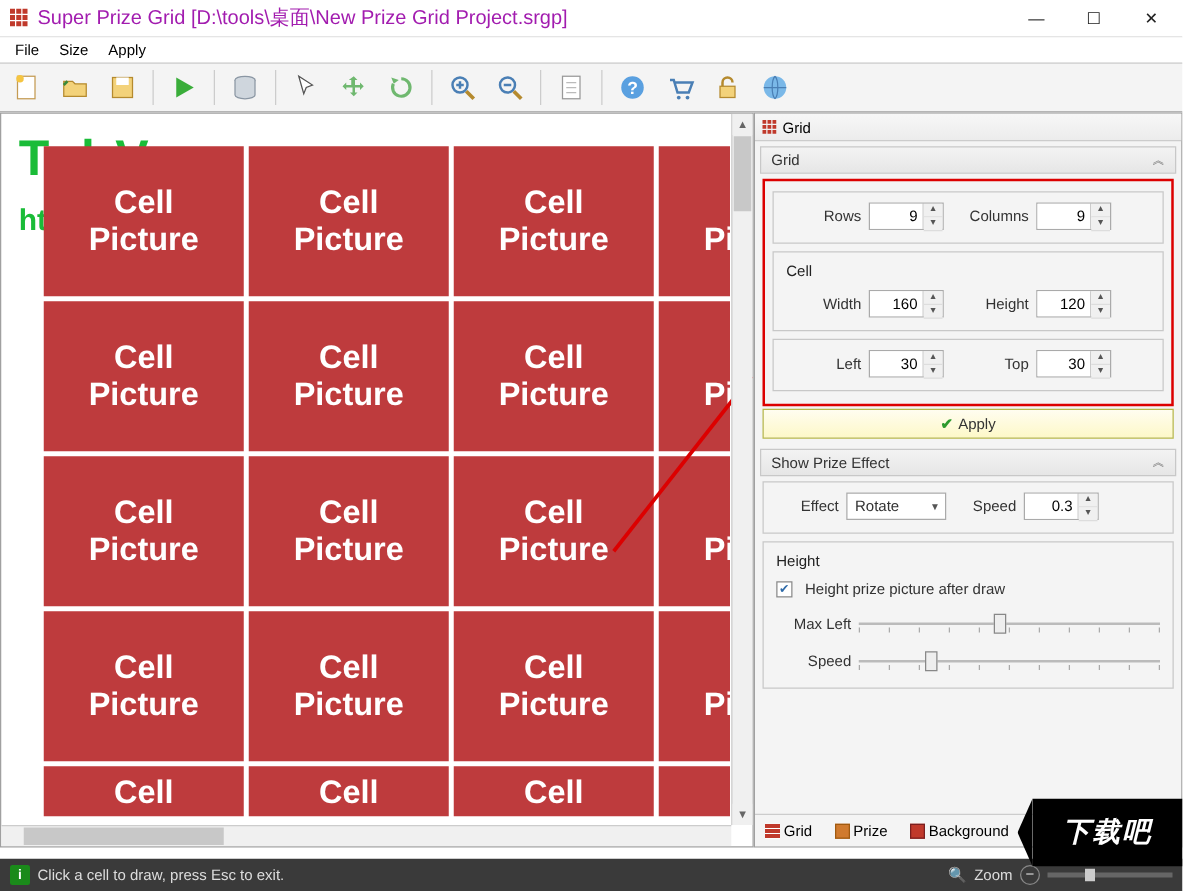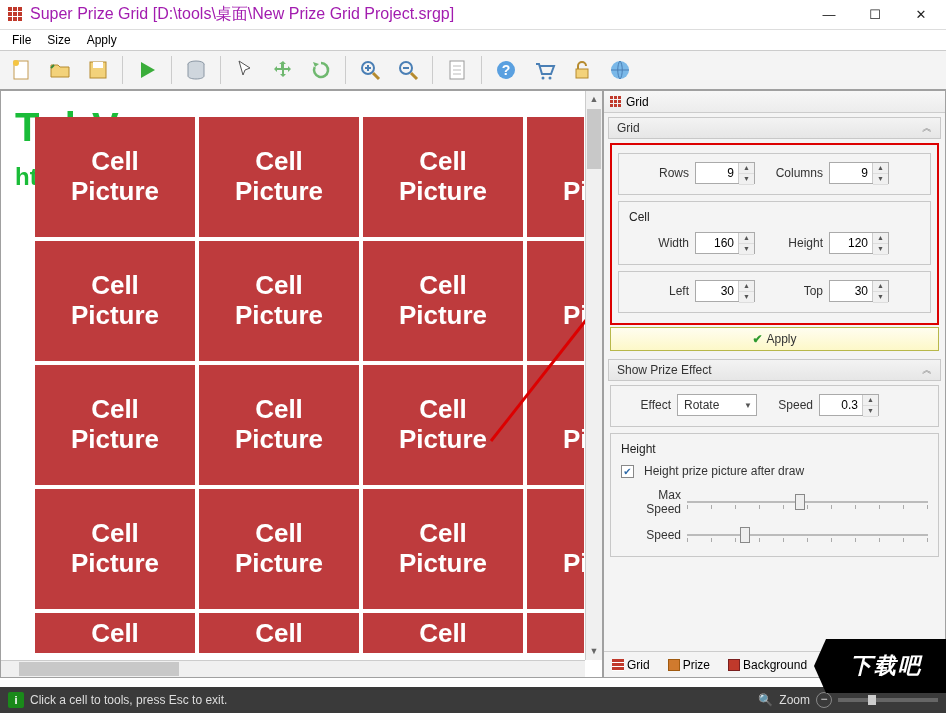--- a/index.html
+++ b/index.html
@@ -373,21 +373,21 @@
         </div>
       </div>
 
       <div class="group-box">
         <div class="group-title">Height</div>
         <div class="row" style="margin-bottom:10px">
           <span class="chk">✔</span>
           <span>Height prize picture after draw</span>
         </div>
         <div class="row" style="margin-bottom:8px">
-          <label style="width:60px">Max Speed</label>
+          <label style="width:60px">Max Left</label>
           <div class="slider">
             <div class="track"></div>
             <div class="ticks">
                 <span></span>
                 <span></span>
                 <span></span>
                 <span></span>
                 <span></span>
                 <span></span>
                 <span></span>
@@ -434,21 +434,21 @@
       <div class="ptab">
           <span class="icon-sq" style="background:#c0392b;border:1px solid #7a1f1f"></span>
           <span>Background</span>
         </div>
     </div>
   </div>
 </div>
 
 <div class="statusbar">
   <span class="info-icon">i</span>
-  <span>Click a cell to tools, press Esc to exit.</span>
+  <span>Click a cell to draw, press Esc to exit.</span>
   <div class="zoom">
     <span>🔍</span>
     <span>Zoom</span>
     <span style="width:16px;height:16px;border:1px solid #888;border-radius:8px;text-align:center;line-height:13px;">−</span>
     <div class="ztrack">
         <div class="zthumb"></div>
       </div>
   </div>
 </div>
 

